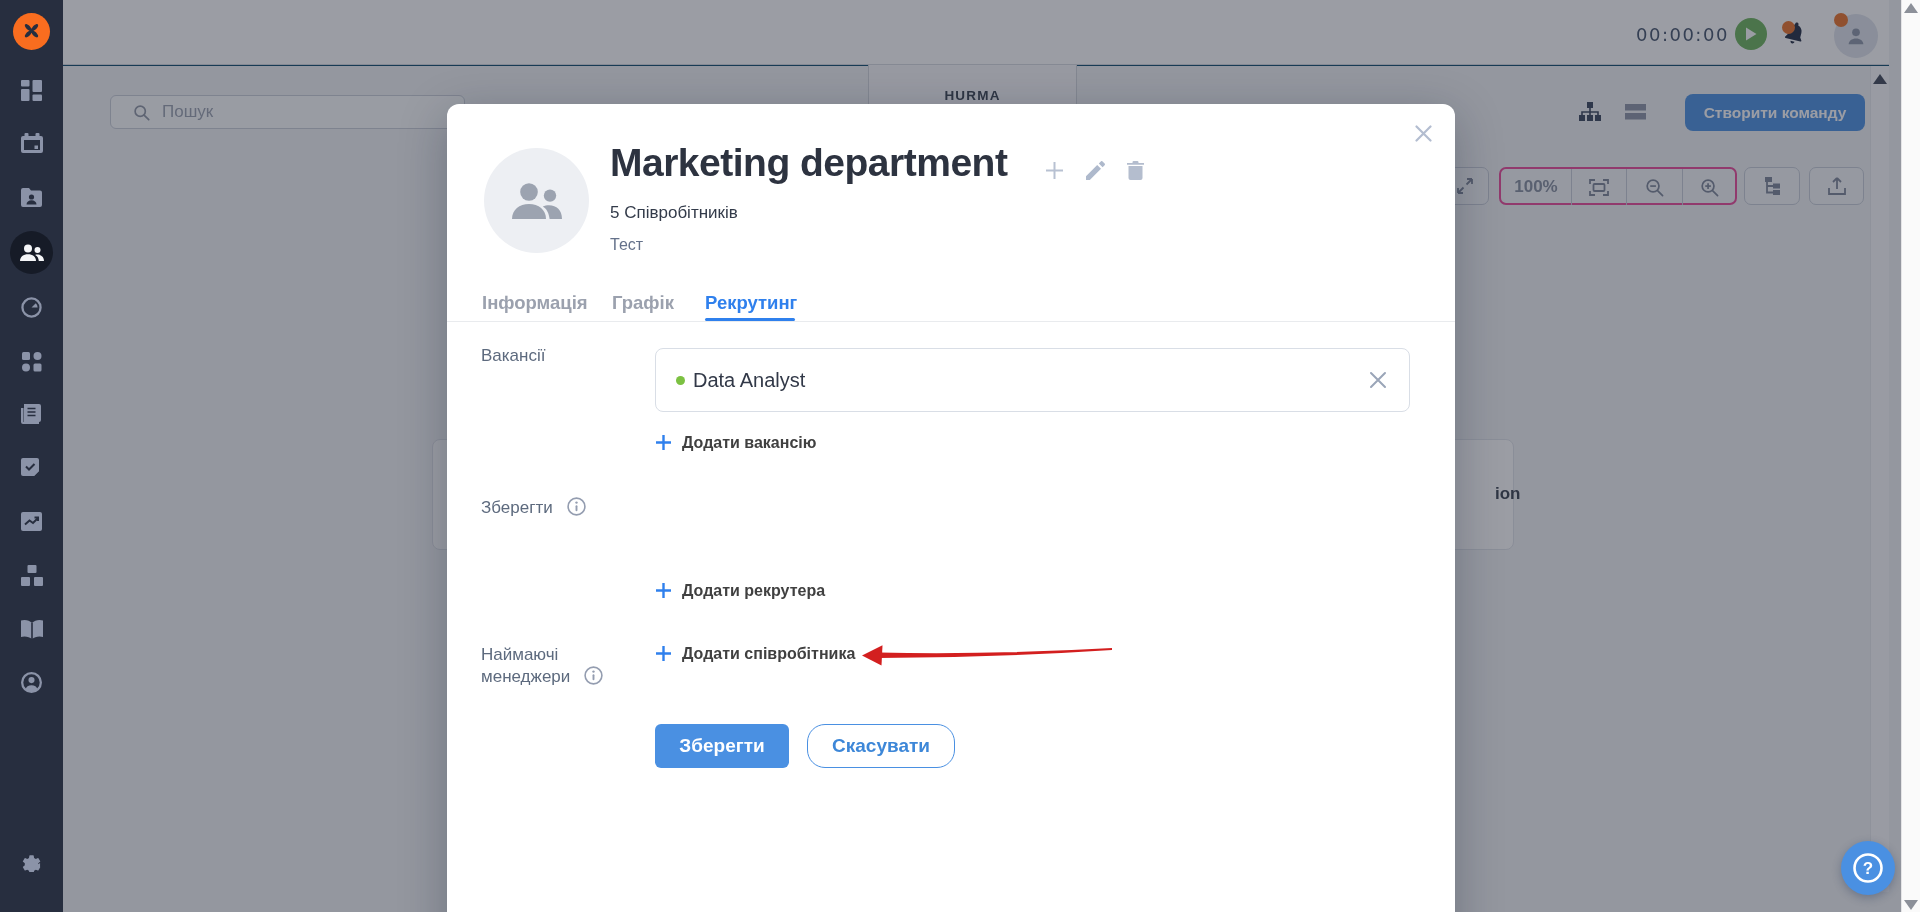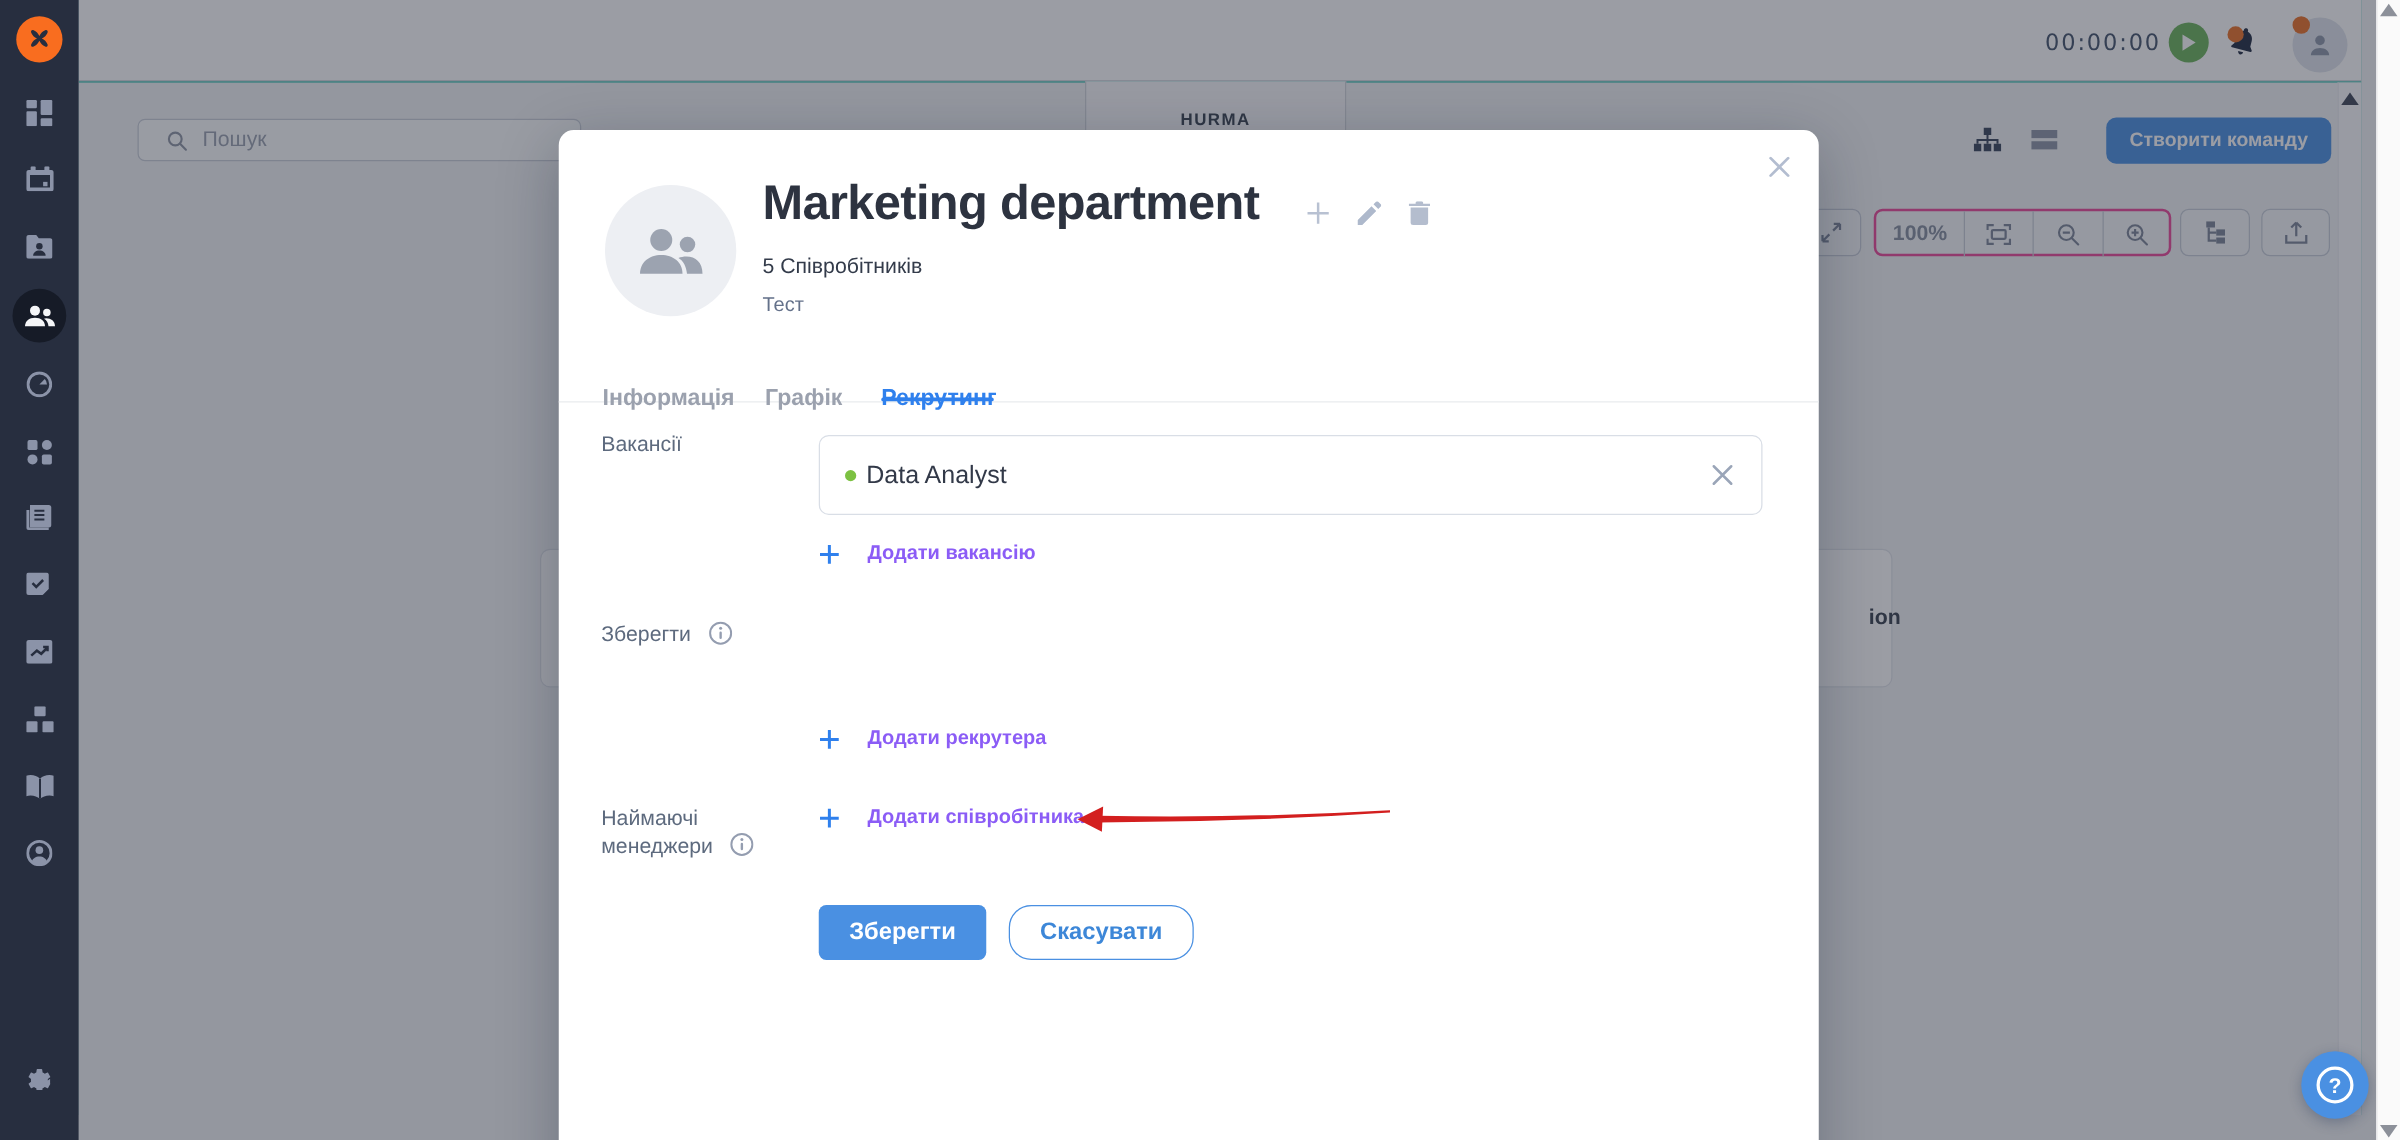--- a/index.html
+++ b/index.html
@@ -7,21 +7,21 @@
   body { font-family:"Liberation Sans", sans-serif; position:relative; background:#f3f4f6; }
 
   
   .sidebar { position:absolute; left:0; top:0; width:63px; height:912px; background:#272e3f; z-index:50; }
   .logo { position:absolute; left:13px; top:13px; width:37px; height:37px; border-radius:50%; background:#f96d1f; display:flex; align-items:center; justify-content:center; }
   .side-item { position:absolute; left:0; width:63px; height:42px; display:flex; align-items:center; justify-content:center; color:#8b93a8; }
   .side-item svg { display:block; }
   .side-active-circle { position:absolute; left:10px; top:231px; width:43px; height:43px; border-radius:50%; background:#161b27; display:flex; align-items:center; justify-content:center; color:#f5f6f8; }
 
   
-  .main { position:absolute; left:63px; top:0; right:31px; height:892px; background:#14b8a6; }
+  .main { position:absolute; left:63px; top:0; right:31px; height:892px; background:#0c4a6e; }
   .topbar { position:absolute; left:0; top:0; width:100%; height:65px; background:#ffffff; border-bottom:1px solid #d7dae0; }
   .timer { position:absolute; left:1573px; top:24px; font-family:"DejaVu Sans", sans-serif; font-size:18px; font-weight:400; color:#44536b; letter-spacing:1.5px; }
   .play-btn { position:absolute; left:1672px; top:18px; width:32px; height:32px; border-radius:50%; background:#6cb35b; display:flex; align-items:center; justify-content:center; }
   .bell-wrap { position:absolute; left:1718px; top:20px; width:27px; height:27px; color:#212c42; }
   .bell-dot { position:absolute; left:1719px; top:21px; width:13px; height:13px; border-radius:50%; background:#ea7227; }
   .topbar-avatar { position:absolute; left:1771px; top:14px; width:44px; height:44px; border-radius:50%; background:#dfe4ec; display:flex; align-items:center; justify-content:center; color:#8d97a9; }
   .avatar-dot { position:absolute; left:1771px; top:13px; width:14px; height:14px; border-radius:50%; background:#ea7227; }
 
   .content { position:absolute; left:0; top:66px; width:100%; bottom:0; background:#f3f4f6; }
 
@@ -63,35 +63,35 @@
   
   .modal { position:absolute; left:447px; top:104px; width:1008px; height:864px; background:#ffffff; border-radius:12px; box-shadow:0 12px 48px rgba(15,25,45,0.28); z-index:60; }
   .modal-close { position:absolute; right:23px; top:21px; width:17px; height:17px; color:#b3bdd0; cursor:pointer; }
   .modal-avatar { position:absolute; left:37px; top:44px; width:105px; height:105px; border-radius:50%; background:#edeff3; display:flex; align-items:center; justify-content:center; color:#9ca3b0; }
   .modal-title { position:absolute; left:163px; top:37px; font-size:39px; font-weight:700; color:#2d3340; letter-spacing:-0.5px; }
   .title-icons { position:absolute; left:598px; top:57px; display:flex; gap:22px; align-items:center; color:#b5becf; }
   .modal-sub { position:absolute; left:163px; top:99px; font-size:17px; color:#333b4a; }
   .modal-note { position:absolute; left:163px; top:132px; font-size:16px; color:#64718a; }
 
   .tabs-row { position:absolute; left:0; top:188px; width:100%; height:30px; border-bottom:1px solid #e9ebee; }
-  .tab { position:absolute; top:15px; font-size:18.5px; font-weight:700; color:#9ba1ae; cursor:pointer; }
+  .tab { position:absolute; top:0; font-size:18.5px; font-weight:700; color:#9ba1ae; cursor:pointer; }
   .tab.active { color:#2f80ed; }
   .tab-underline { position:absolute; left:258px; top:26px; width:90px; height:3px; background:#2f80ed; border-radius:2px; }
 
   .f-label { position:absolute; font-size:17px; color:#5d6a7e; }
   .info-ic { display:inline-block; vertical-align:-3px; color:#949db0; }
   .f-box { position:absolute; left:208px; width:755px; background:#ffffff; border:1px solid #d9dee6; border-radius:8px; }
   .green-dot { position:absolute; left:20px; top:27px; width:9px; height:9px; border-radius:50%; background:#7cc142; }
   .f-value { position:absolute; left:37px; top:20px; font-size:20px; color:#323948;text-align:right; }
   .f-x { position:absolute; right:22px; top:50%; margin-top:-9px; width:18px; height:18px; color:#9aa5b8; cursor:pointer; }
   .person-photo { position:absolute; left:22px; top:15px; width:34px; height:34px; border-radius:50%; overflow:hidden; }
   .person-name { position:absolute; left:66px; top:11px; font-size:18px; color:#39404e; }
   .person-role { position:absolute; left:66px; top:34px; font-size:15px; color:#8d93a0; }
 
-  .add-link { position:absolute; display:flex; align-items:flex-end; gap:22px; color:#8b5cf6; font-size:16px; font-weight:700; cursor:pointer; }
+  .add-link { position:absolute; display:flex; align-items:flex-start; gap:10px; color:#404040; font-size:16px; font-weight:700; cursor:pointer; }
   .add-link svg { flex:0 0 auto; }
 
   .btn-save { position:absolute; left:208px; top:620px; width:134px; height:44px; background:#4a90e2; border:none; border-radius:6px; color:#ffffff; font-size:19px; font-weight:700; font-family:inherit; cursor:pointer; }
   .btn-cancel { position:absolute; left:360px; top:620px; width:148px; height:44px; background:#ffffff; border:1px solid #4a90e2; border-radius:18px; color:#3d87d8; font-size:19px; font-weight:700; font-family:inherit; cursor:pointer; }
 
   .red-arrow { position:absolute; left:408px; top:534px; z-index:5; }
 
   
   .help-btn { position:absolute; left:1841px; top:841px; width:54px; height:54px; border-radius:50%; background:#4a90e2; z-index:70; display:flex; align-items:center; justify-content:center; box-shadow:0 3px 10px rgba(20,40,80,0.3); cursor:pointer; }
 </style>

